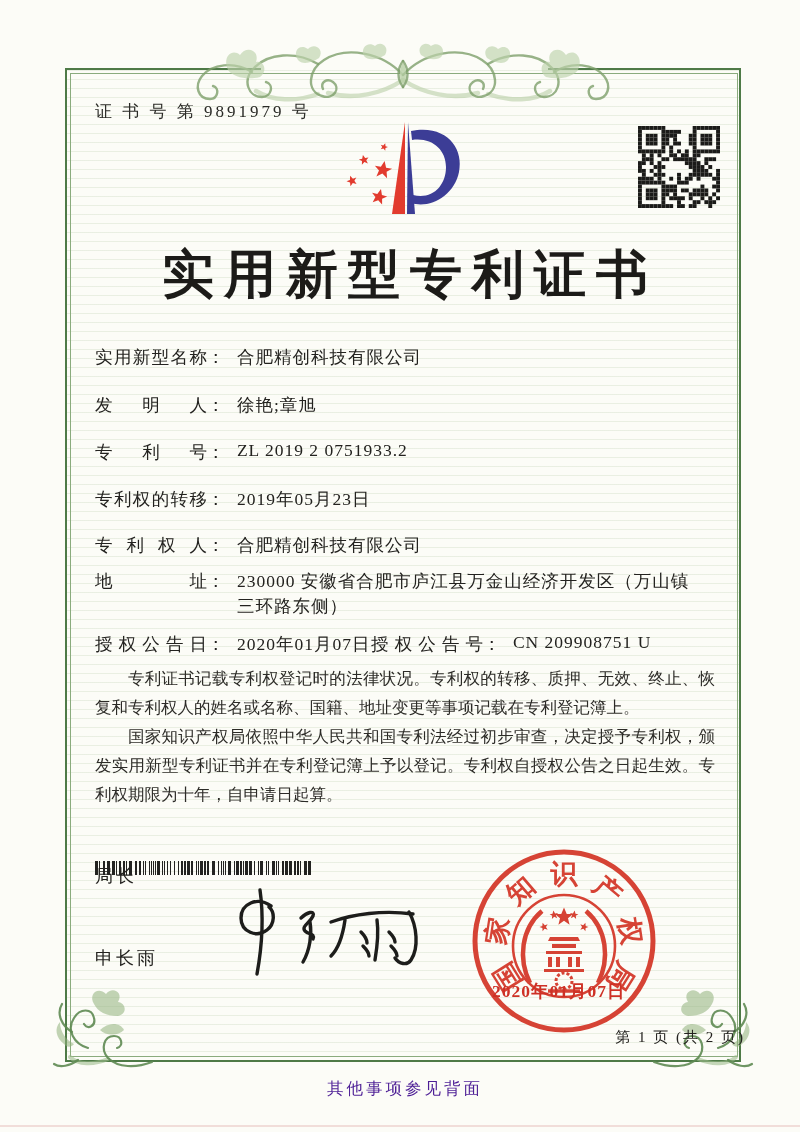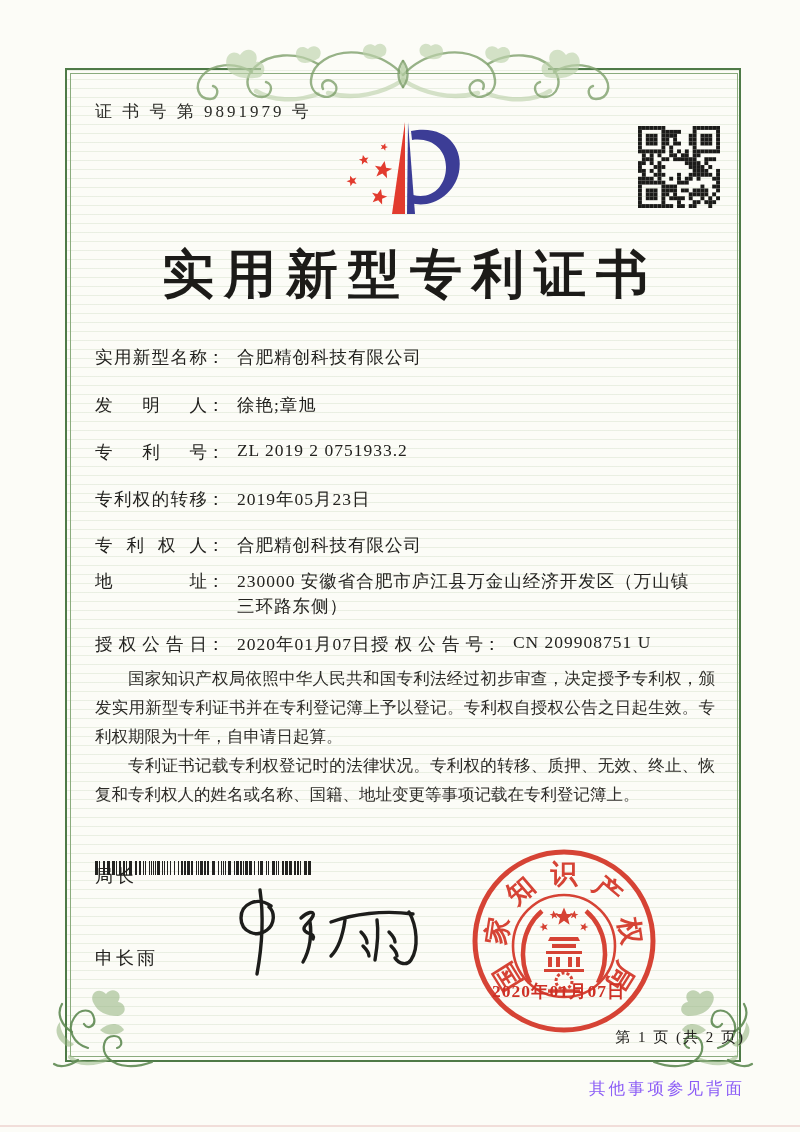--- a/index.html
+++ b/index.html
@@ -46,21 +46,21 @@
   
   .barcode{position:absolute;left:95px;top:861px;width:216px;height:14px;}
   .director-title{position:absolute;left:95px;top:864px;font-size:18px;letter-spacing:3px;}
   .director-name{position:absolute;left:95px;top:946px;font-size:18px;letter-spacing:3px;}
   .signature{position:absolute;left:213px;top:876px;width:218px;height:108px;}
   .seal{position:absolute;left:468px;top:845px;width:192px;height:192px;opacity:.95;}
   .seal-char{font-size:27px;font-weight:bold;fill:#d43a2b;text-anchor:middle;dominant-baseline:central;font-family:"Liberation Serif","DejaVu Serif",serif;}
   .seal-date{position:absolute;left:492px;top:979px;font-size:17.5px;font-weight:bold;color:#ce3126;letter-spacing:1px;z-index:6;}
   
   .page-info{position:absolute;left:65px;top:1028px;width:680px;text-align:right;font-size:15px;letter-spacing:2px;}
-  .back-note{position:absolute;left:65px;top:1078px;width:680px;text-align:right;font-size:16.5px;letter-spacing:3px;color:#8b5cf6;}
+  .back-note{position:absolute;left:65px;top:1078px;width:680px;text-align:center;font-size:16.5px;letter-spacing:3px;color:#4c1d95;}
   
   .top-band{position:absolute;left:168px;top:34px;width:470px;height:82px;}
   .corner-bl{position:absolute;left:48px;top:986px;width:106px;height:86px;}
   .corner-br{position:absolute;left:652px;top:986px;width:106px;height:86px;transform:scaleX(-1);}
   .o-dark{stroke:#7d9f6a;stroke-width:2.4;fill:none;opacity:.8;stroke-linecap:round;}
   .o-lightw{stroke:#b3cba0;stroke-width:4.5;fill:none;opacity:.55;stroke-linecap:round;}
   .o-leaf{fill:#bdd2ac;opacity:.65;stroke:none;}
   .c-dark{stroke:#5e8a52;stroke-width:2.2;fill:none;opacity:.9;stroke-linecap:round;}
   .c-lightw{stroke:#9fbd8d;stroke-width:4;fill:none;opacity:.6;stroke-linecap:round;}
   .c-leaf{fill:#8fb07c;opacity:.55;stroke:none;}
@@ -409,22 +409,22 @@
     <span class="lbl">授权公告日</span><span class="colon">：</span>
     <span class="val">2020年01月07日</span>
     <span class="pair2">
       <span class="lbl">授权公告号</span><span class="colon">：</span>
       <span class="val">CN 209908751 U</span>
     </span>
   </div>
 </div>
 
 <div class="body-text">
+  <p>专利证书记载专利权登记时的法律状况。专利权的转移、质押、无效、终止、恢复和专利权人的姓名或名称、国籍、地址变更等事项记载在专利登记簿上。</p>
   <p>国家知识产权局依照中华人民共和国专利法经过初步审查，决定授予专利权，颁发实用新型专利证书并在专利登记簿上予以登记。专利权自授权公告之日起生效。专利权期限为十年，自申请日起算。</p>
-  <p>专利证书记载专利权登记时的法律状况。专利权的转移、质押、无效、终止、恢复和专利权人的姓名或名称、国籍、地址变更等事项记载在专利登记簿上。</p>
 </div>
 
 <svg class="barcode" id="barcode-svg" viewBox="0 0 216 14" preserveAspectRatio="none">
     <rect x="0" y="0" width="3" height="14" fill="#232321"></rect>
     <rect x="4" y="0" width="1" height="14" fill="#232321"></rect>
     <rect x="8" y="0" width="2" height="14" fill="#232321"></rect>
     <rect x="12" y="0" width="3" height="14" fill="#232321"></rect>
     <rect x="17" y="0" width="3" height="14" fill="#232321"></rect>
     <rect x="21" y="0" width="1" height="14" fill="#232321"></rect>
     <rect x="24" y="0" width="2" height="14" fill="#232321"></rect>

